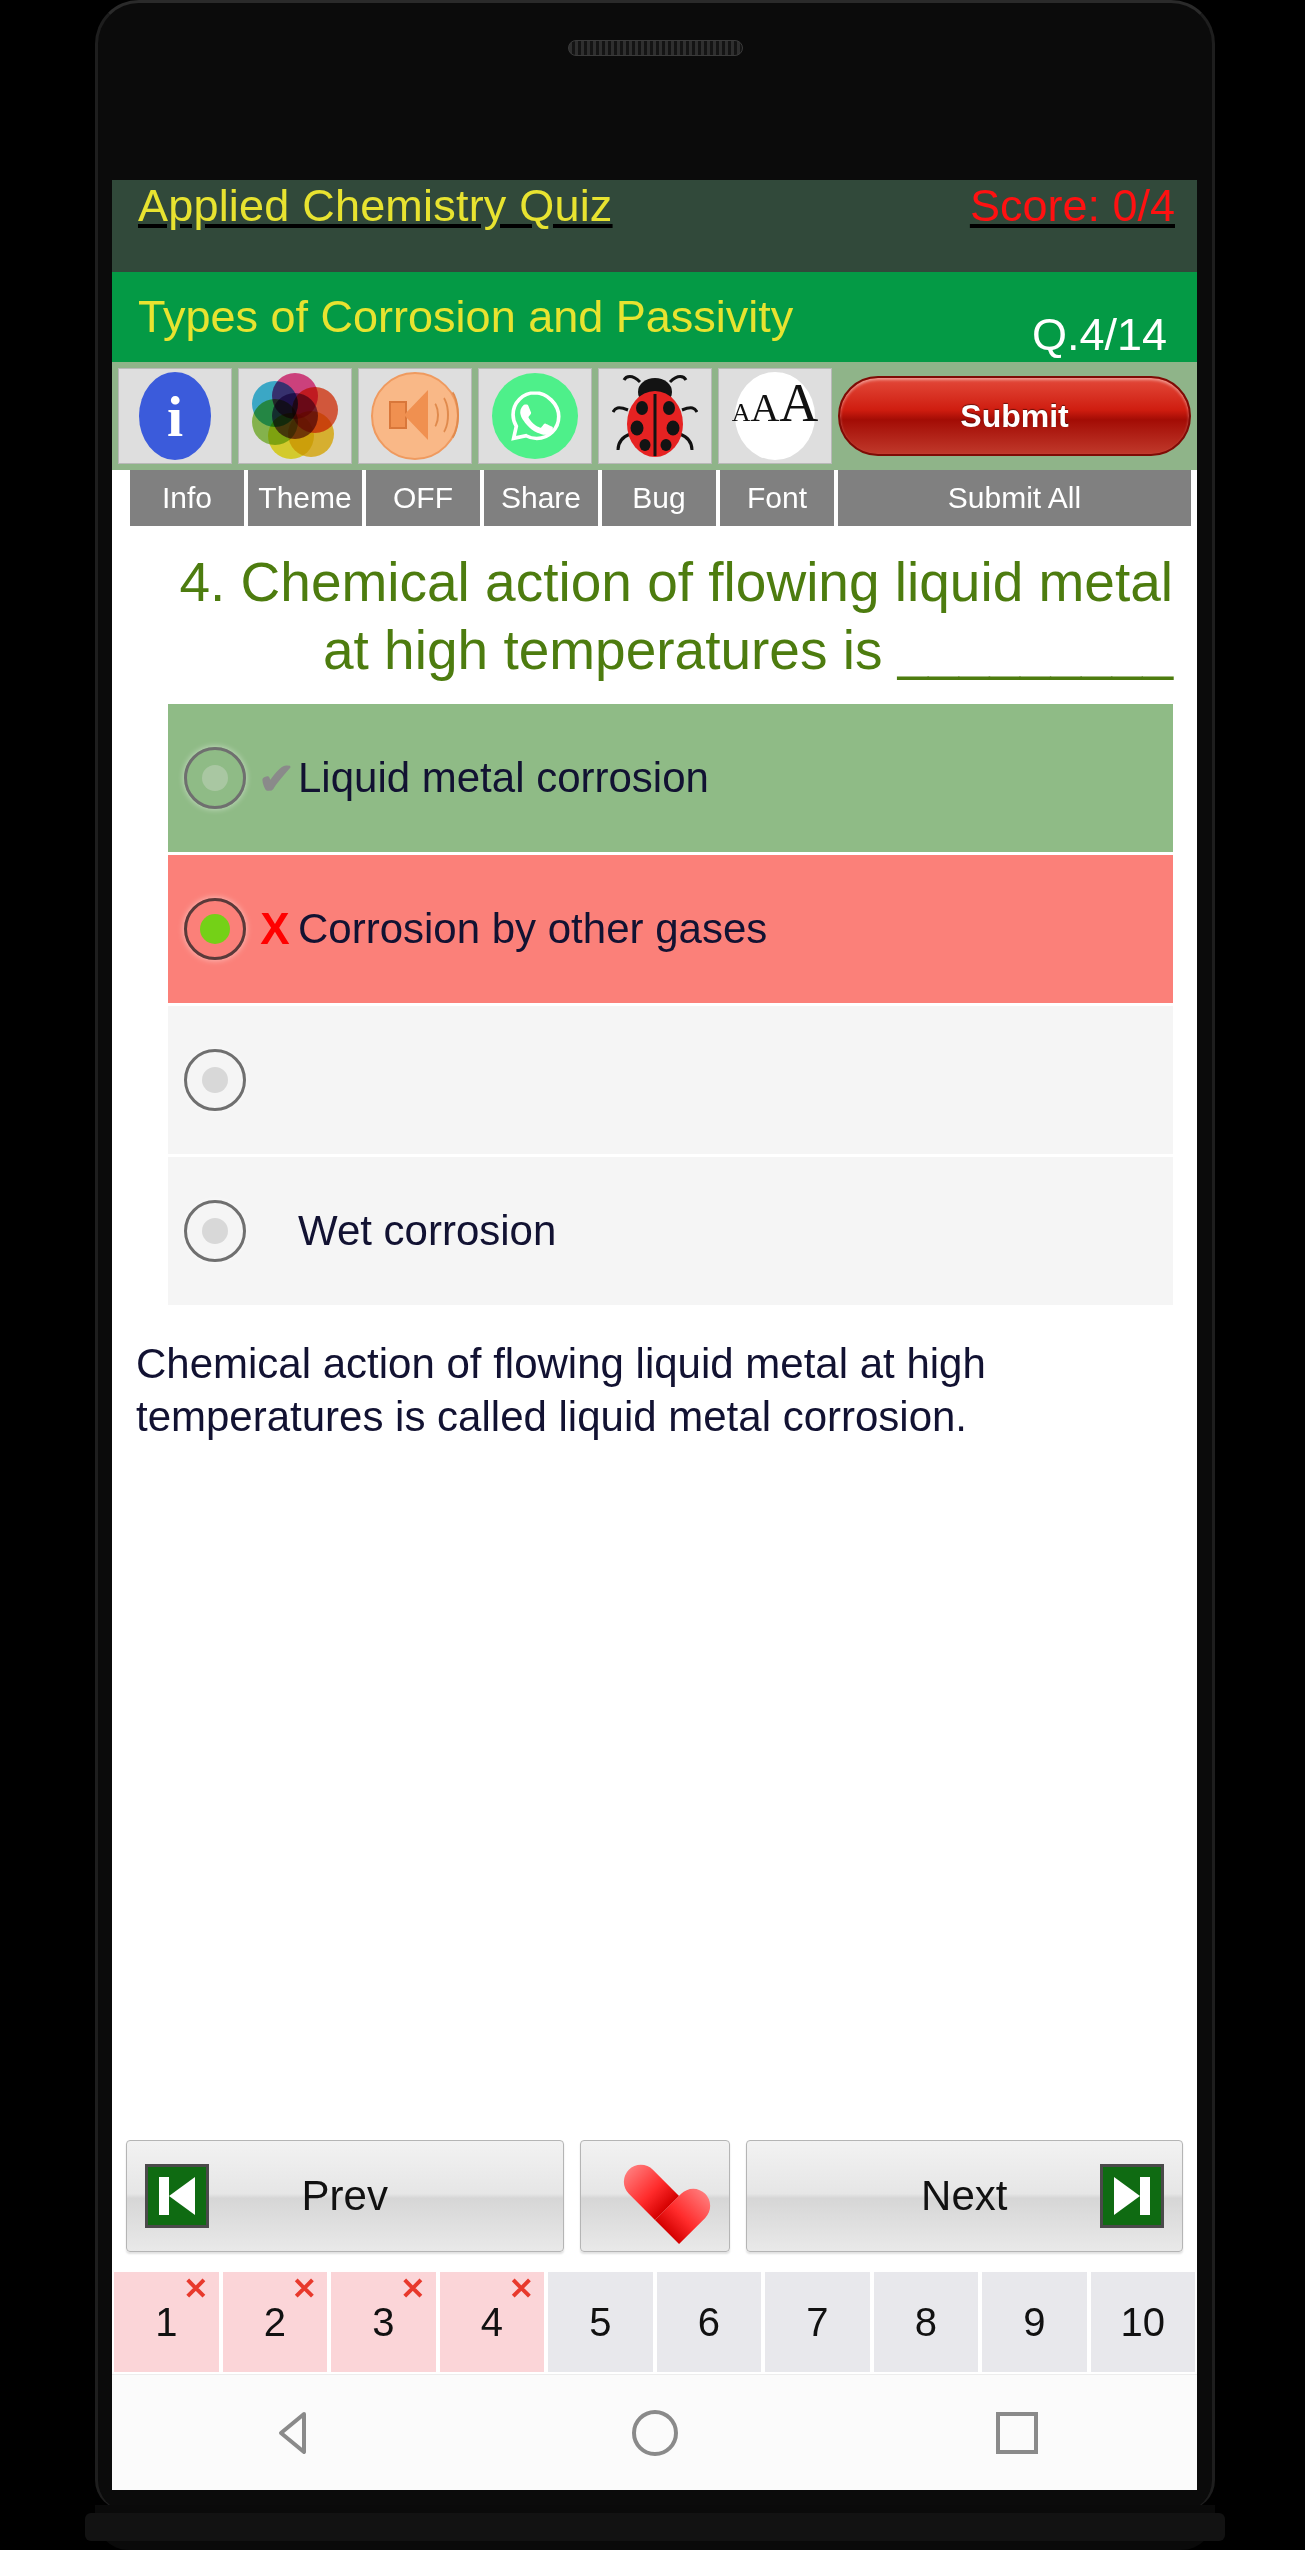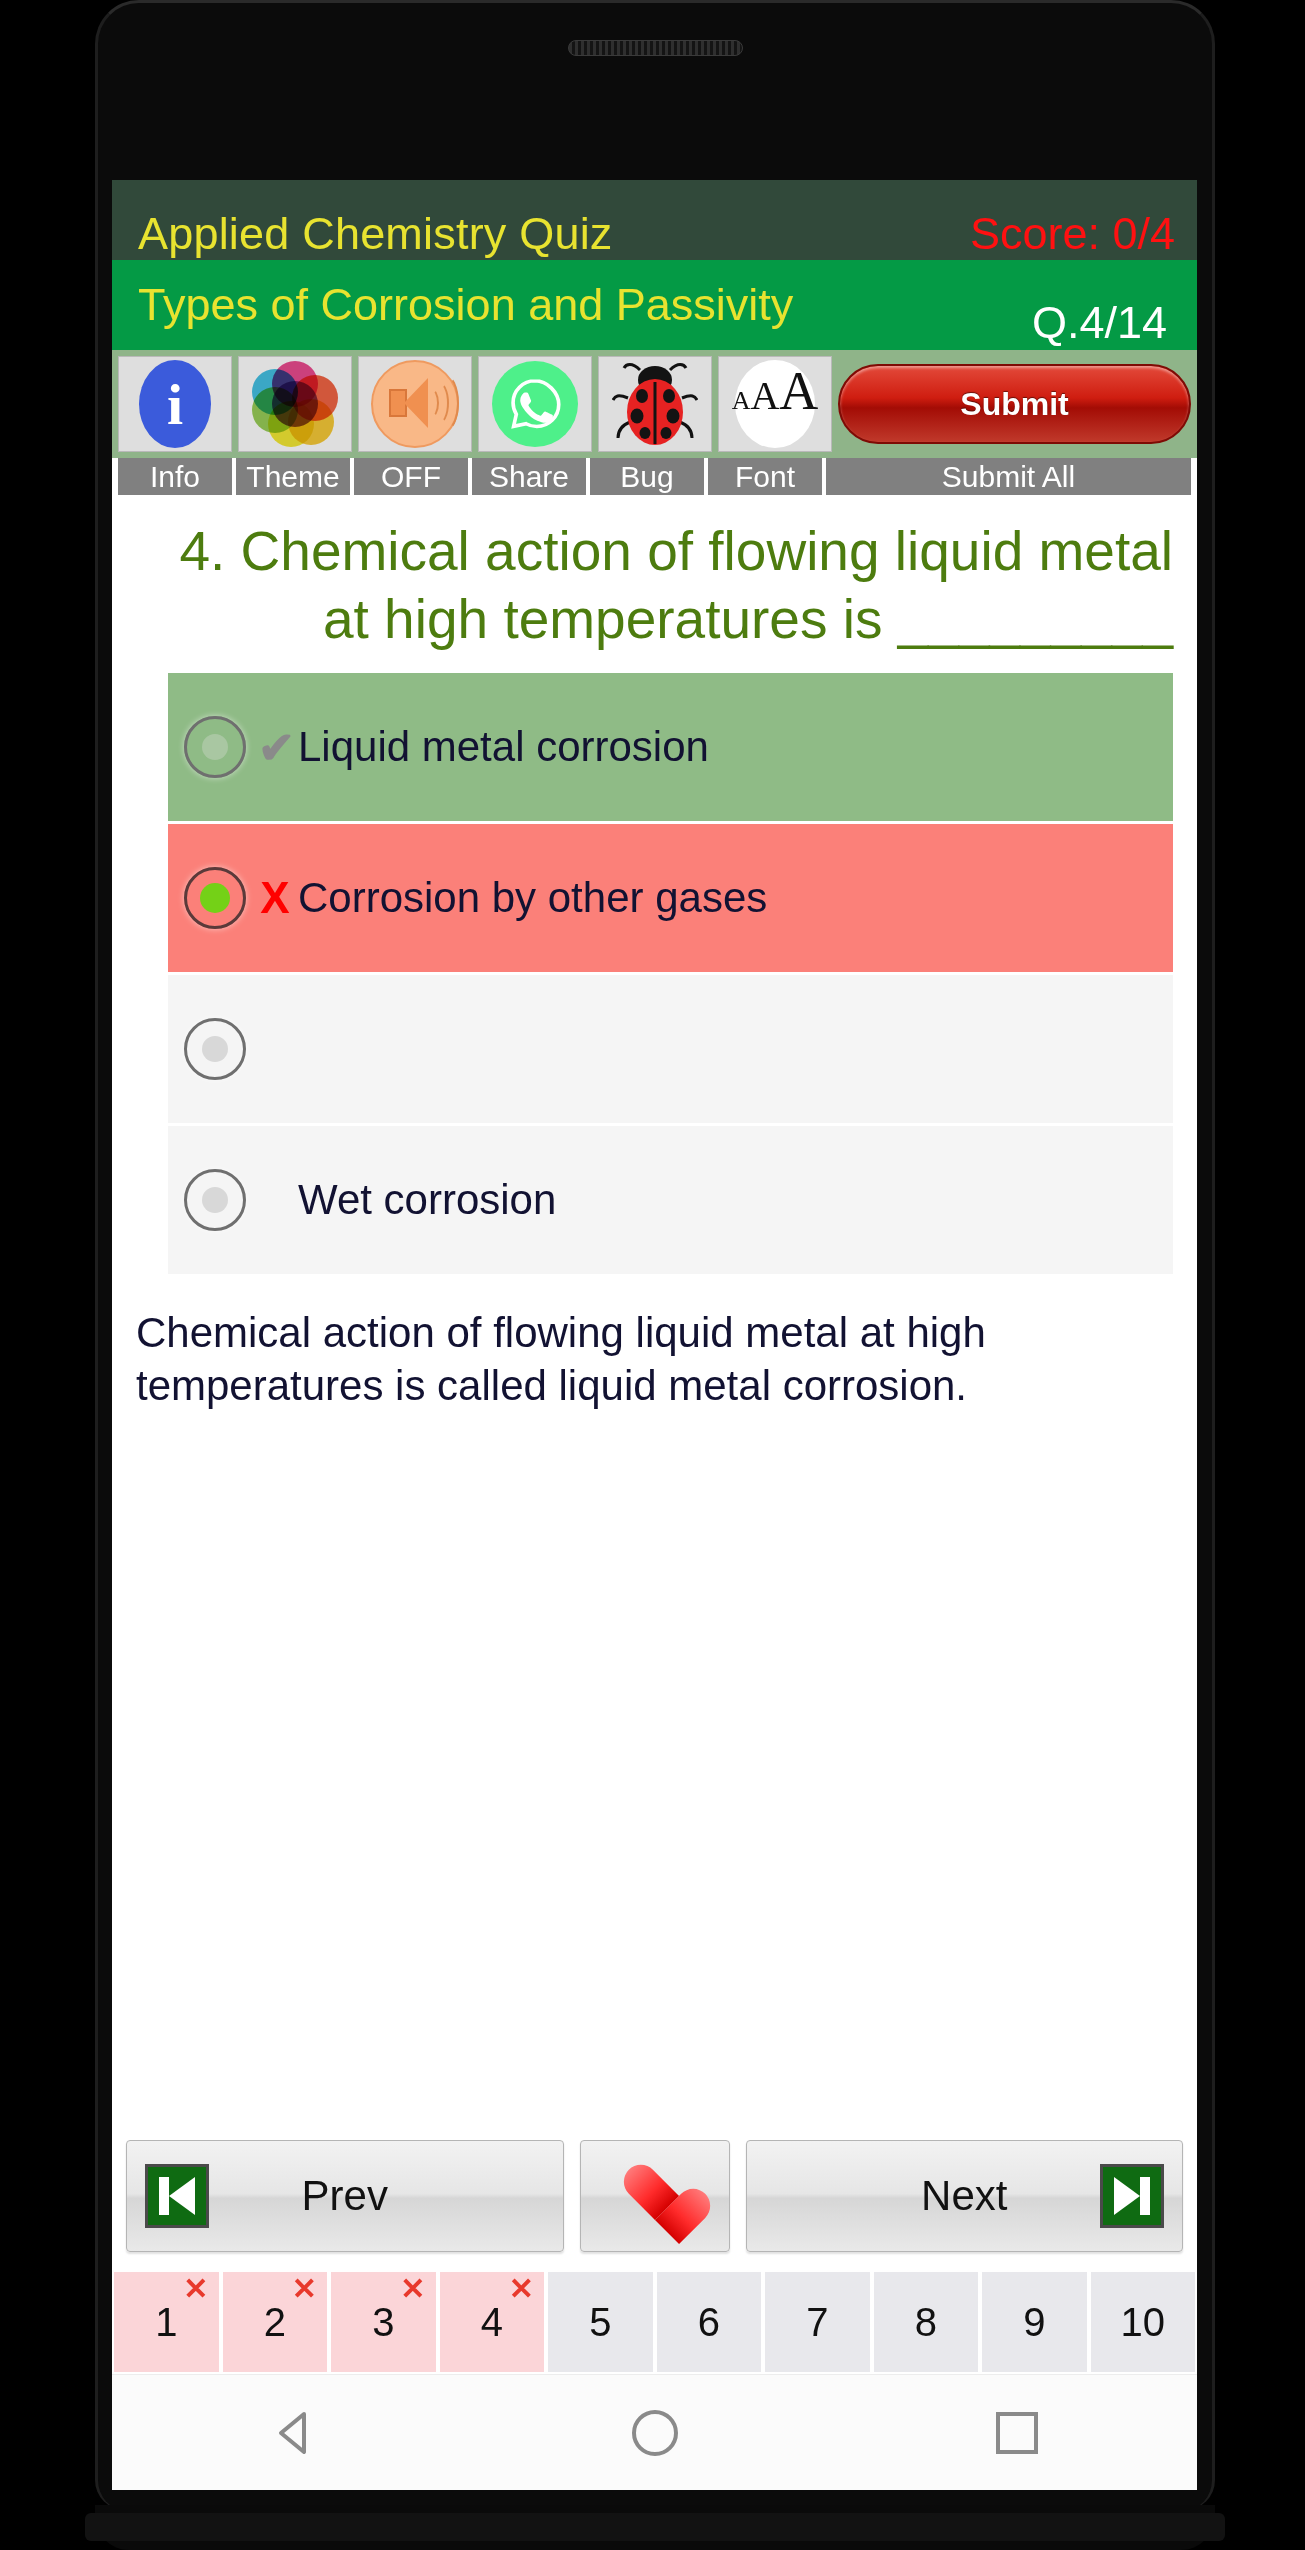--- a/index.html
+++ b/index.html
@@ -72,26 +72,27 @@
     top: 180px;
     width: 1085px;
     height: 2310px;
     background: #ffffff;
     overflow: hidden;
   }
 
   
   #title-bar {
     position: relative;
-    height: 80px;
+    height: 92px;
     background: #31493a;
     display: flex;
-    align-items: flex-end;
+    align-items: flex-start;
     justify-content: space-between;
     padding: 0 22px 0 26px;
+    text-decoration: underline;
   }
   #app-title {
     color: #e8e330;
     font-size: 45px;
     font-weight: 400;
     letter-spacing: 0.2px;
     white-space: nowrap;
   }
   #score-label {
     color: #ff1111;
@@ -215,21 +216,22 @@
     color: #111111;
     font-family: "Liberation Serif", serif;
   }
 
   
   #toolbar-labels {
     display: flex;
     gap: 4px;
     background: #ffffff;
     padding: 0 6px 0 6px;
-    height: 37px;
+    height: 56px;
+    margin-left: 12px;
   }
   .tool-label {
     flex: 0 0 auto;
     width: 114px;
     background: #808080;
     color: #ffffff;
     font-size: 30px;
     display: flex;
     align-items: center;
     justify-content: center;

